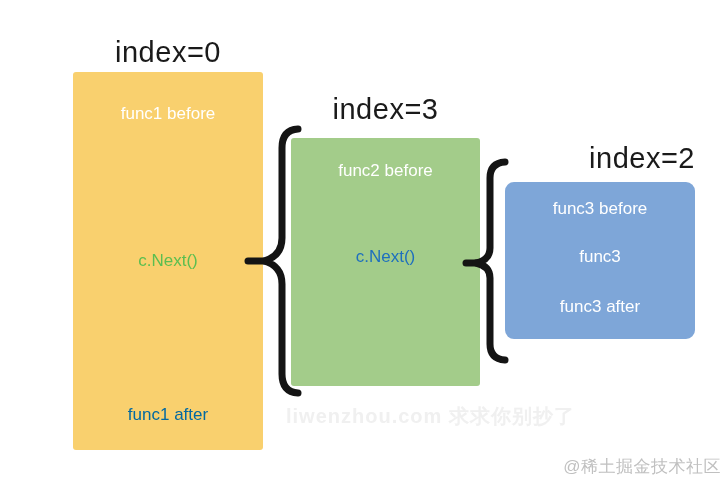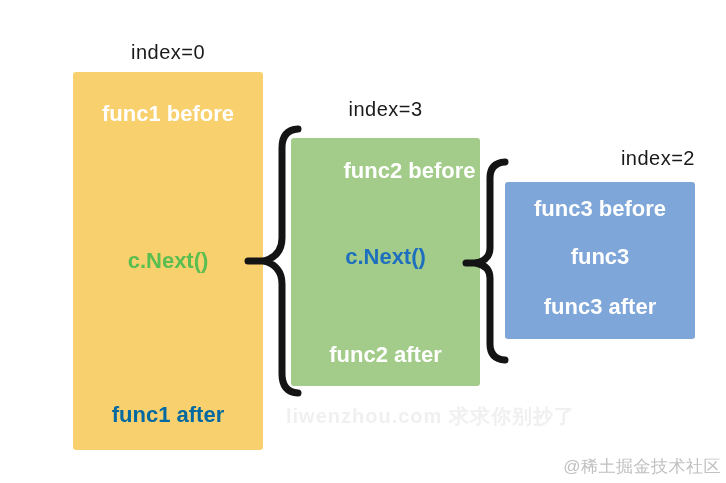--- a/index.html
+++ b/index.html
@@ -11,36 +11,36 @@
   .canvas {
     position: relative;
     width: 726px;
     height: 483px;
     background: #ffffff;
     overflow: hidden;
   }
   .index-label {
     position: absolute;
     text-align: center;
-    font-size: 20px;
+    font-size: 29px;
     font-weight: 400;
     line-height: 30px;
     letter-spacing: 0.5px;
   }
   .flow-box {
     position: absolute;
     border-radius: 3px;
   }
   .flow-line {
     position: absolute;
     left: 0;
     width: 100%;
     text-align: center;
-    font-size: 22px;
-    font-weight: 700;
+    font-size: 17px;
+    font-weight: 400;
     line-height: 30px;
     white-space: nowrap;
   }
   .brace-layer {
     position: absolute;
     left: 0;
     top: 0;
     width: 726px;
     height: 483px;
     pointer-events: none;
@@ -66,31 +66,31 @@
     top: 455px;
     font-size: 17px;
     font-weight: 400;
     letter-spacing: 0.5px;
     white-space: nowrap;
   }
 
   
   .box-func1 { left: 73px;  top: 72px;  width: 190px; height: 378px; }
   .box-func2 { left: 291px; top: 138px; width: 189px; height: 248px; }
-  .box-func3 { left: 505px; top: 182px; width: 190px; height: 157px; }
+  .box-func3 { left: 505px; top: 182px; width: 190px; height: 157px; border-radius: 9px; }
 
   .idx-0 { left: 73px;  top: 37px;  width: 190px; }
   .idx-1 { left: 291px; top: 94px;  width: 189px; }
   .idx-2 { left: 505px; top: 143px; width: 190px; }
 
   .f1-l0 { top: 27px; }
   .f1-l1 { top: 174px; }
   .f1-l2 { top: 328px; }
 
-  .f2-l0 { top: 18px; padding-left: 24px; }
+  .f2-l0 { top: 18px; }
   .f2-l1 { top: 104px; }
   .f2-l2 { top: 202px; }
 
   .f3-l0 { top: 12px; }
   .f3-l1 { top: 60px; }
   .f3-l2 { top: 110px; }
 </style>
 </head>
 <body>
 
@@ -102,21 +102,20 @@
 
   <div class="flow-box box-func1" style="background-color: rgb(249, 208, 110);">
     <div class="flow-line f1-l0" style="color: rgb(255, 255, 255);">func1 before</div>
     <div class="flow-line f1-l1" style="color: rgb(91, 190, 80);">c.Next()</div>
     <div class="flow-line f1-l2" style="color: #0369a1;">func1 after</div>
   </div>
 
   <div class="flow-box box-func2" style="background-color: rgb(163, 204, 138);">
     <div class="flow-line f2-l0" style="color: rgb(255, 255, 255);">func2 before</div>
     <div class="flow-line f2-l1" style="color: rgb(30, 111, 190);">c.Next()</div>
-    <div class="flow-line f2-l2" style="color: rgb(255, 255, 255);">func2 after</div>
   </div>
 
   <div class="flow-box box-func3" style="background-color: rgb(126, 166, 216);">
     <div class="flow-line f3-l0" style="color: rgb(255, 255, 255);">func3 before</div>
     <div class="flow-line f3-l1" style="color: rgb(255, 255, 255);">func3</div>
     <div class="flow-line f3-l2" style="color: rgb(255, 255, 255);">func3 after</div>
   </div>
 
   <svg class="brace-layer" viewBox="0 0 726 483">
     <path d="M 248 261 L 264 261" style="stroke: rgb(20, 20, 20);"></path>

